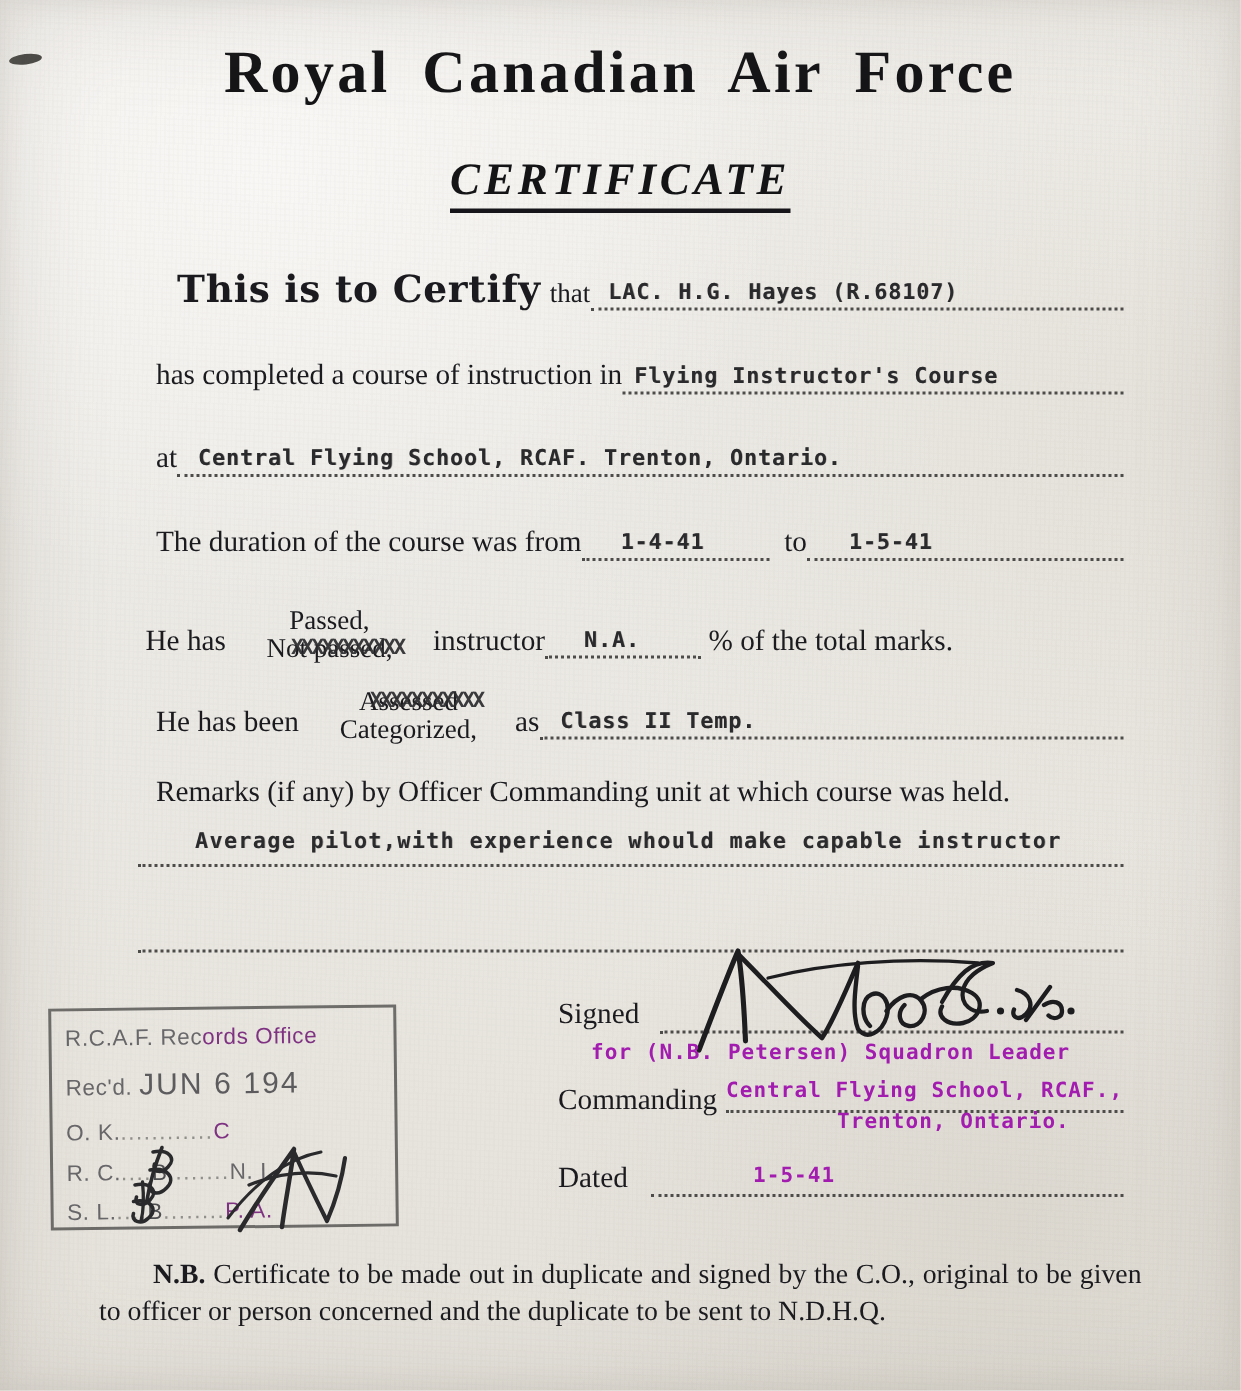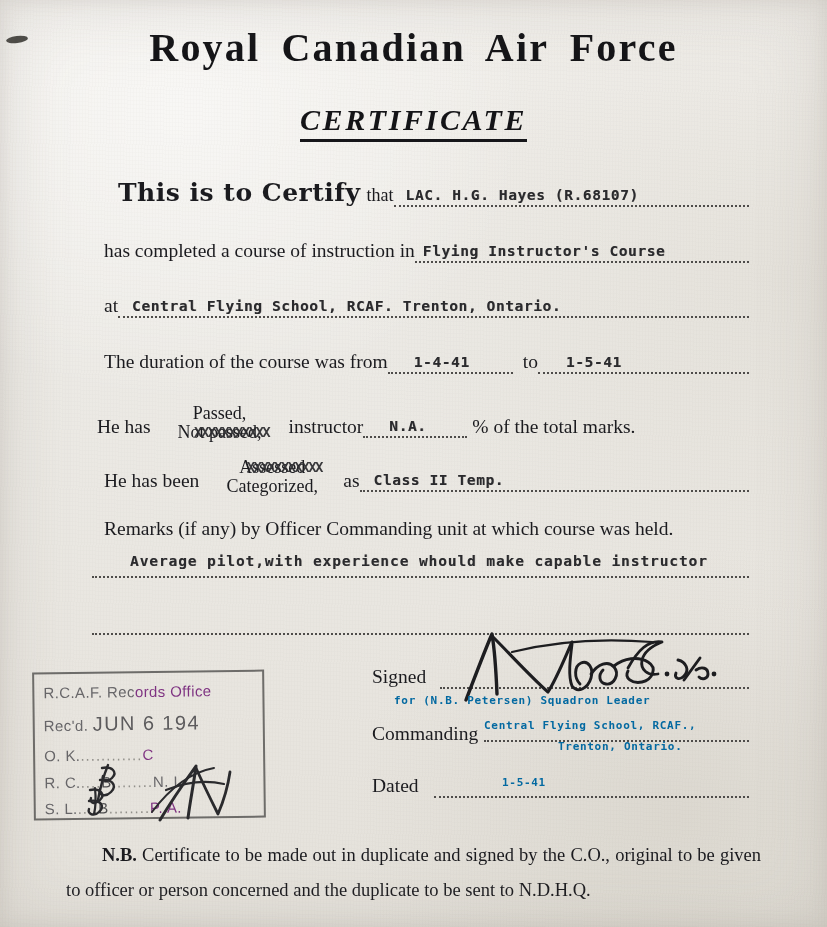--- a/index.html
+++ b/index.html
@@ -170,24 +170,24 @@
 
   
   .sig-label {
     position: absolute;
     font-size: 19.5px;
     color: #1b1b1f;
   }
   .sig-sub {
     position: absolute;
     font-family: "DejaVu Sans Mono", monospace;
-    font-size: 11px;
+    font-size: 14px;
     font-weight: 700;
     letter-spacing: 0.7px;
-    color: #0369a1;
+    color: #a21caf;
     white-space: nowrap;
   }
   #signature-mark {
     position: absolute;
     left: 452px;
     top: 630px;
     width: 270px;
     height: 72px;
     pointer-events: none;
   }
@@ -226,21 +226,21 @@
     pointer-events: none;
   }
 
   
   #footer {
     position: absolute;
     left: 66px;
     right: 66px;
     top: 838px;
     font-size: 18.5px;
-    line-height: 35px;
+    line-height: 25px;
     text-align: justify;
     color: #1b1b1f;
   }
   #footer .indent { padding-left: 36px; }
 
   
   #edge-mark {
     position: absolute;
     left: 6px;
     top: 36px;

